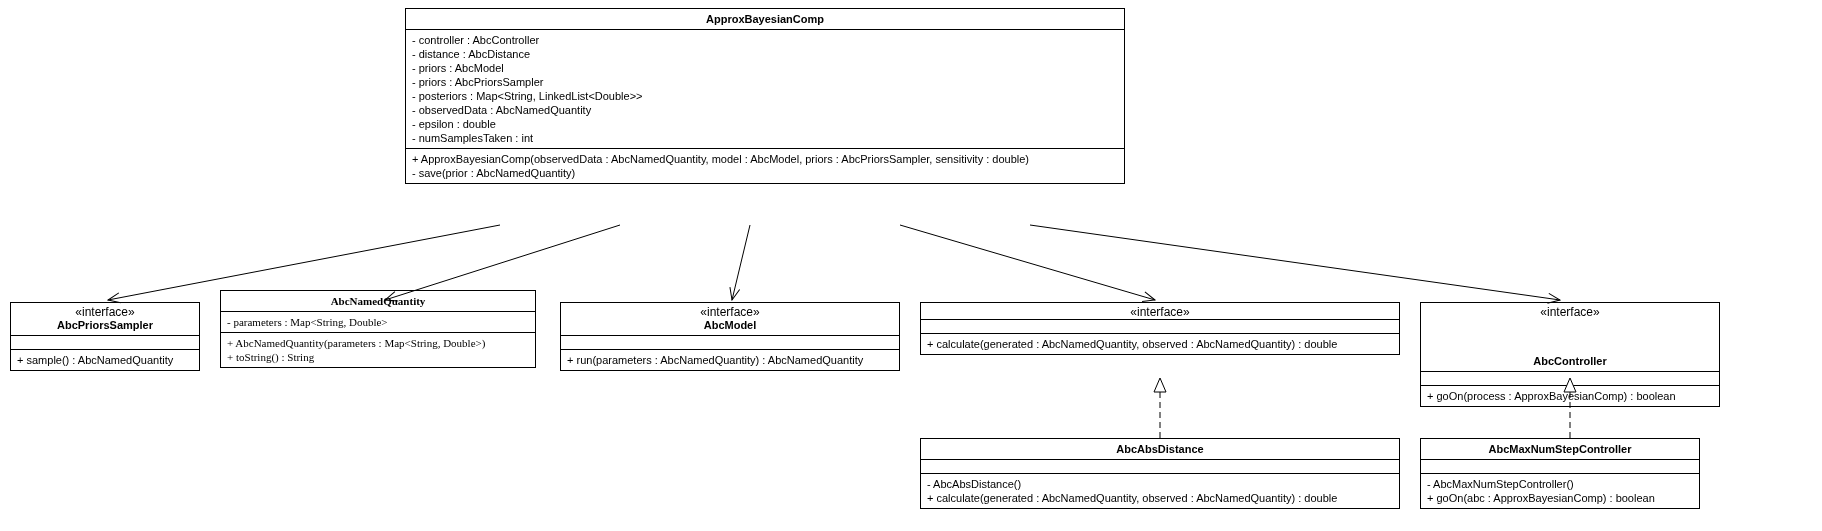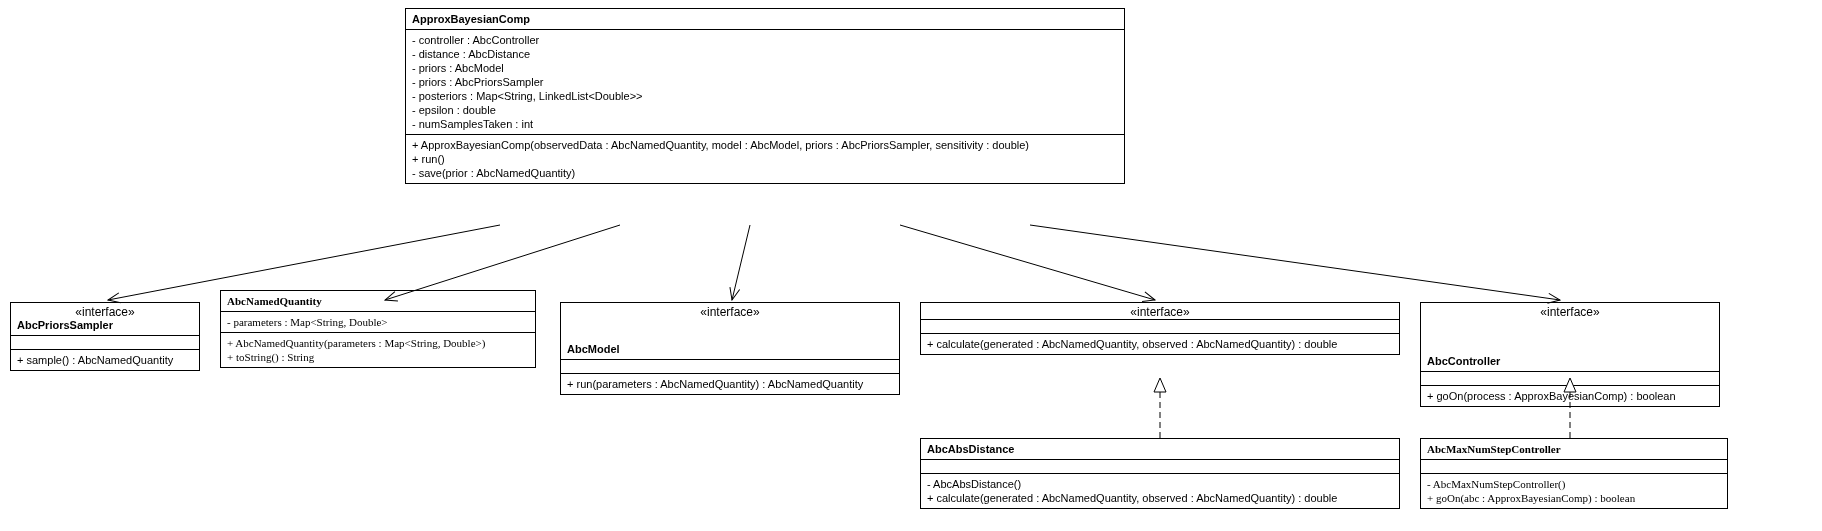--- a/index.html
+++ b/index.html
@@ -24,20 +24,21 @@
   .compartment {
     border-bottom: 1px solid #000;
     padding: 3px 6px;
     box-sizing: border-box;
     min-height: 14px;
   }
   .compartment:last-child {
     border-bottom: none;
   }
   .class-name {
+    text-align: center;
     font-weight: bold;
     padding: 4px 6px;
   }
   .stereotype {
     text-align: center;
     font-style: normal;
     font-size: 12px;
     padding: 2px 6px 0 6px;
   }
   .member {
@@ -59,26 +60,26 @@
 <div class="canvas">
 
   <div class="class-box" style="left:405px; top:8px; width:720px;">
     <div class="compartment class-name">ApproxBayesianComp</div>
     <div class="compartment">
       <div class="member">- controller : AbcController</div>
       <div class="member">- distance : AbcDistance</div>
       <div class="member">- priors : AbcModel</div>
       <div class="member">- priors : AbcPriorsSampler</div>
       <div class="member">- posteriors : Map&lt;String, LinkedList&lt;Double&gt;&gt;</div>
+      <div class="member">- observedData : AbcNamedQuantity</div>
       <div class="member">- epsilon : double</div>
       <div class="member">- numSamplesTaken : int</div>
     </div>
     <div class="compartment">
       <div class="member">+ ApproxBayesianComp(observedData : AbcNamedQuantity, model : AbcModel, priors : AbcPriorsSampler, sensitivity : double)</div>
-      <div class="member">+ run()</div>
       <div class="member">- save(prior : AbcNamedQuantity)</div>
     </div>
   </div>
 
   <div class="class-box" style="left:10px; top:302px; width:190px;">
     <div class="compartment" style="padding:0;">
       <div class="stereotype">«interface»</div>
       <div class="class-name" style="padding-top:0;">AbcPriorsSampler</div>
     </div>
     <div class="compartment"></div>
@@ -94,21 +95,21 @@
     </div>
     <div class="compartment">
       <div class="member">+ AbcNamedQuantity(parameters : Map&lt;String, Double&gt;)</div>
       <div class="member">+ toString() : String</div>
     </div>
   </div>
 
   <div class="class-box" style="left:560px; top:302px; width:340px;">
     <div class="compartment" style="padding:0;">
       <div class="stereotype">«interface»</div>
-      <div class="class-name" style="padding-top:0;margin-top:24px;">AbcModel</div>
+      <div class="class-name" style="padding-top:0;">AbcModel</div>
     </div>
     <div class="compartment"></div>
     <div class="compartment">
       <div class="member">+ run(parameters : AbcNamedQuantity) : AbcNamedQuantity</div>
     </div>
   </div>
 
   <div class="class-box" style="left:920px; top:302px; width:480px;">
     <div class="compartment" style="padding:0;">
       <div class="stereotype">«interface»</div>
@@ -132,21 +133,21 @@
 
   <div class="class-box" style="left:920px; top:438px; width:480px;">
     <div class="compartment class-name">AbcAbsDistance</div>
     <div class="compartment"></div>
     <div class="compartment">
       <div class="member">- AbcAbsDistance()</div>
       <div class="member">+ calculate(generated : AbcNamedQuantity, observed : AbcNamedQuantity) : double</div>
     </div>
   </div>
 
-  <div class="class-box" style="left:1420px; top:438px; width:308px;font-family:Liberation Serif, serif;">
+  <div class="class-box" style="left:1420px; top:438px; width:280px;">
     <div class="compartment class-name">AbcMaxNumStepController</div>
     <div class="compartment"></div>
     <div class="compartment">
       <div class="member">- AbcMaxNumStepController()</div>
       <div class="member">+ goOn(abc : ApproxBayesianComp) : boolean</div>
     </div>
   </div>
 
   <svg class="connectors">
     <defs>

